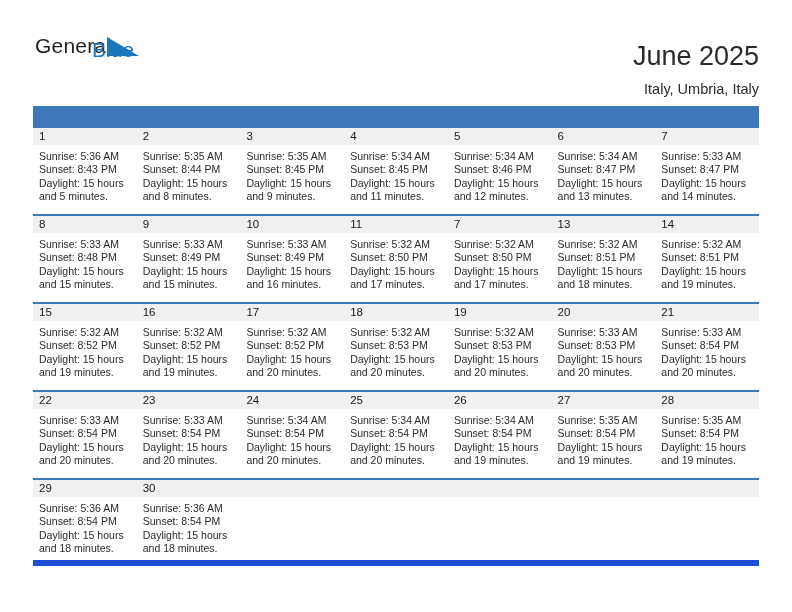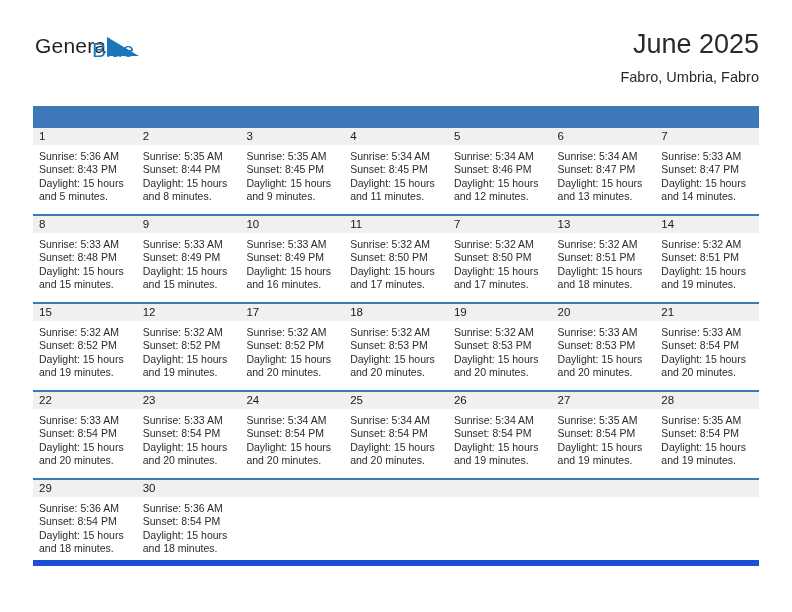--- a/index.html
+++ b/index.html
@@ -59,21 +59,21 @@
     left: 57px;
     top: 4px;
     font-size: 21px;
     color: #1b75bb;
     font-family: "Liberation Sans", sans-serif;
   }
 
   .title-block {
     position: absolute;
     right: 0;
-    top: 0;
+    top: 12px;
     text-align: right;
   }
   .cal-title {
     font-size: 27px;
     color: #2a2a2a;
     line-height: 1.1;
     white-space: nowrap;
     font-weight: normal;
     margin: 0;
   }
@@ -158,21 +158,21 @@
       <span class="brand-mark">
         <svg width="34" height="20" viewBox="0 0 34 20" xmlns="http://www.w3.org/2000/svg">
           <polygon points="0,0 32,19 0,19" fill="#1b75bb"></polygon>
         </svg>
       </span>
       <span class="brand-line2">Blue</span>
     </div>
 
     <div class="title-block">
       <h1 class="cal-title">June 2025</h1>
-      <div class="cal-subtitle">Fabro, Umbria, Fabro</div>
+      <div class="cal-subtitle">Italy, Umbria, Italy</div>
     </div>
 
   </div>
 
   <div class="calendar">
 
     <div class="dow-row">
       <div class="dow-cell">Sunday</div>
       <div class="dow-cell">Monday</div>
       <div class="dow-cell">Wednesday</div>
@@ -315,21 +315,21 @@
           <div class="day-cell">
             <div class="day-num">15</div>
             <div class="day-body">
               <div>Sunrise: 5:32 AM</div>
               <div>Sunset: 8:52 PM</div>
               <div>Daylight: 15 hours</div>
               <div>and 19 minutes.</div>
             </div>
           </div>
           <div class="day-cell">
-            <div class="day-num">12</div>
+            <div class="day-num">16</div>
             <div class="day-body">
               <div>Sunrise: 5:32 AM</div>
               <div>Sunset: 8:52 PM</div>
               <div>Daylight: 15 hours</div>
               <div>and 19 minutes.</div>
             </div>
           </div>
           <div class="day-cell">
             <div class="day-num">17</div>
             <div class="day-body">

